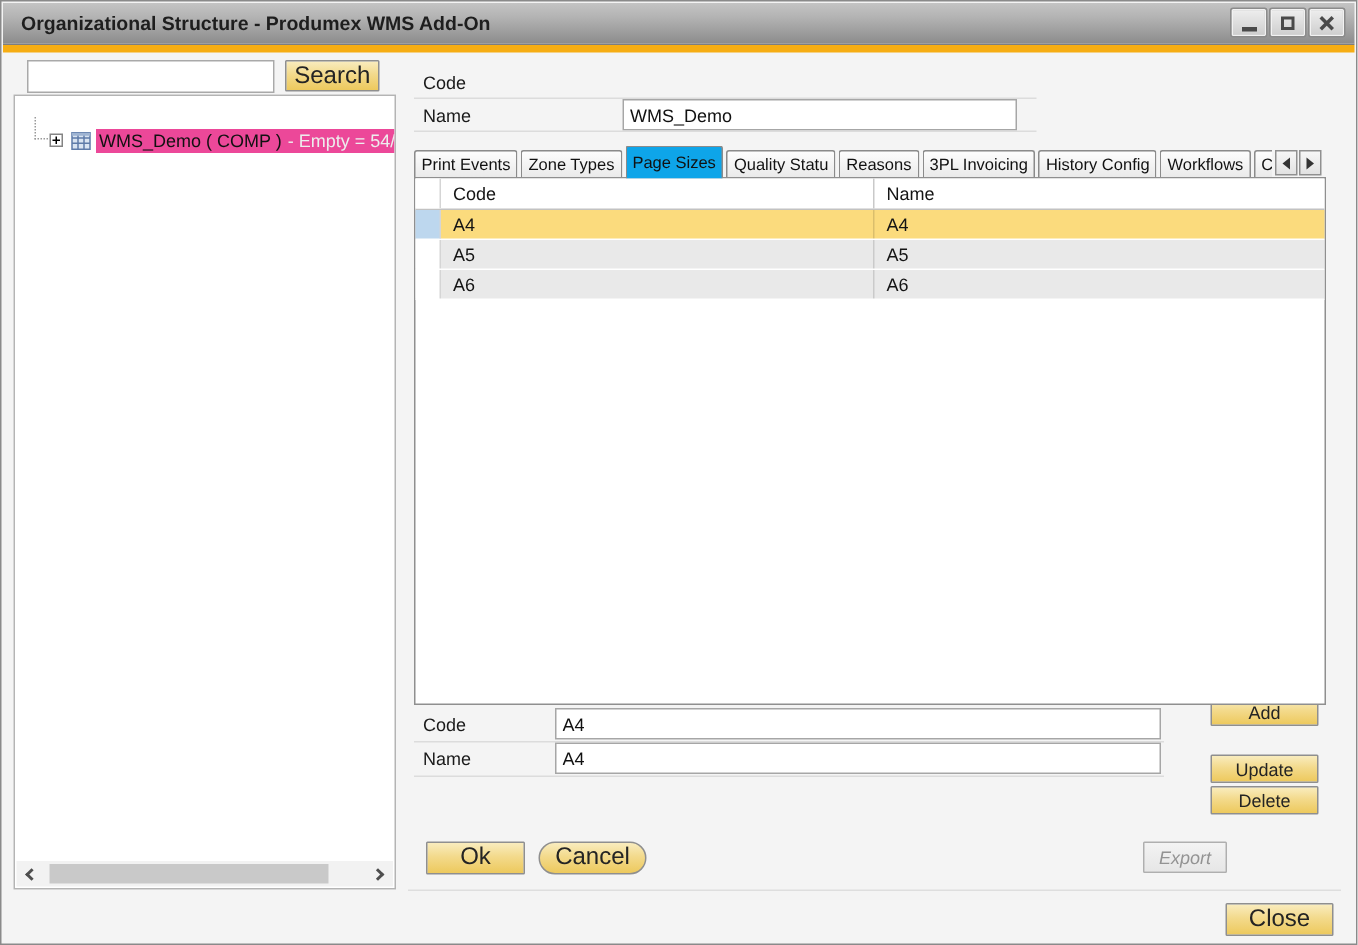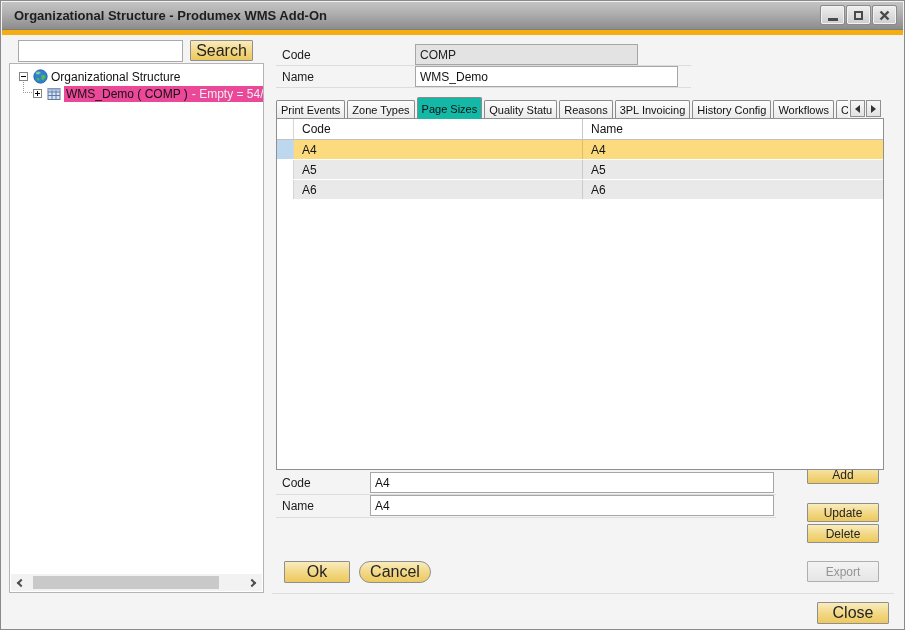--- a/index.html
+++ b/index.html
@@ -88,21 +88,21 @@
   .tabstrip {
     position:absolute; left:275px; top:96px; width:572px; height:22px;
     display:flex; align-items:flex-end; overflow:hidden;
   }
   .tab {
     height:19px; margin-right:2px; padding:0 4px; font-size:11px; color:#111;
     background:linear-gradient(#FDFDFD,#E9E9E9);
     border:1px solid #8B8B8B; border-bottom:none; border-radius:2px 2px 0 0;
     display:flex; align-items:center; white-space:nowrap; flex:0 0 auto; cursor:default;margin-top:32px;
   }
-  .tab.active { height:22px; background:#14b8a6; position:relative; z-index:3; }
+  .tab.active { height:22px; background:#0ea5e9; position:relative; z-index:3; }
   .tab-arrows { position:absolute; left:849px; top:99px; display:flex; gap:1px; z-index:4; }
   .tab-arrow {
     width:15px; height:17px; background:linear-gradient(#F7F7F7,#E2E2E2);
     border:1px solid #909090; display:flex; align-items:center; justify-content:center;
   }
   .tri-l { width:0; height:0; border-top:4px solid transparent; border-bottom:4px solid transparent; border-right:5px solid #333; }
   .tri-r { width:0; height:0; border-top:4px solid transparent; border-bottom:4px solid transparent; border-left:5px solid #333; }
 
   
   .grid {
@@ -150,34 +150,20 @@
     </div>
   </div>
   <div class="gold-stripe"></div>
 
   <input class="search-input" value="" style="">
   <button class="btn-gold search-btn">Search</button>
 
   <div class="tree-panel">
     <div class="tree-connector"></div>
 
-    <div class="tree-row root">
-      <span style="width:9px; flex:0 0 9px;"></span>
-      <span class="expander"></span>
-      <span class="tree-icon">
-        <svg width="15" height="15" viewBox="0 0 15 15">
-          <circle cx="7.5" cy="7.5" r="6.7" fill="#2F80D0" stroke="#1B5EA6" stroke-width="0.8"></circle>
-          <path d="M3 4 Q5 2 7 3.4 Q6 5.5 4.2 5.8 Q3 5.2 3 4 Z" fill="#57B847"></path>
-          <path d="M8.5 6 Q11.5 5 12.8 7.5 Q12 10.5 9.5 11.3 Q7.5 9.5 8.5 6 Z" fill="#57B847"></path>
-          <path d="M4 9 Q6 8.6 6.5 10.4 Q5.5 12.2 4.3 11.6 Q3.6 10.2 4 9 Z" fill="#57B847"></path>
-          <ellipse cx="5.2" cy="4" rx="2.6" ry="1.4" fill="rgba(255,255,255,0.30)"></ellipse>
-        </svg>
-      </span>
-      <span>Organizational Structure</span>
-    </div>
 
     <div class="tree-row child">
       <span style="width:23px; flex:0 0 23px;"></span>
       <span class="expander plus"></span>
       <span class="tree-icon">
         <svg width="14" height="14" viewBox="0 0 14 14">
           <rect x="1" y="1.5" width="12" height="11" fill="#D9E4F1" stroke="#5E7BA8" stroke-width="1"></rect>
           <line x1="1" y1="5" x2="13" y2="5" stroke="#5E7BA8" stroke-width="1"></line>
           <line x1="1" y1="8.5" x2="13" y2="8.5" stroke="#5E7BA8" stroke-width="1"></line>
           <line x1="5" y1="1.5" x2="5" y2="12.5" stroke="#5E7BA8" stroke-width="1"></line>
@@ -196,21 +182,20 @@
           <span class="chev left"></span>
         </div>
       <div class="hs-thumb"></div>
       <div class="hs-arrow" style="position:absolute; right:0;">
           <span class="chev right"></span>
         </div>
     </div>
   </div>
 
   <span class="fld-label" style="left:281px; top:47px;">Code</span>
-  <input class="fld-input" style="left: 414px; top: 43px; width: 223px;" disabled="" value="COMP">
   <div class="sep" style="left:275px; top:64px; width:415px;"></div>
 
   <span class="fld-label" style="left:281px; top:69px;">Name</span>
   <input class="fld-input" style="left: 414px; top: 65px; width: 263px;" value="WMS_Demo">
   <div class="sep" style="left:275px; top:86px; width:415px;"></div>
 
   <div class="tabstrip">
     <span class="tab">Print Events</span>
     <span class="tab">Zone Types</span>
     <span class="tab active">Page Sizes</span>
@@ -261,19 +246,19 @@
   <input class="fld-input" style="left: 369px; top: 494px; width: 404px;" value="A4">
   <div class="sep" style="left:275px; top:516px; width:500px;"></div>
 
   <button class="btn-gold btn-small" style="left:806px; top:464px;">Add</button>
   <button class="btn-gold btn-small" style="left:806px; top:502px;">Update</button>
   <button class="btn-gold btn-small" style="left:806px; top:523px;">Delete</button>
 
   <button class="btn-gold" style="position:absolute; left:283px; top:560px; width:66px; height:22px;">Ok</button>
   <button class="btn-gold" style="position:absolute; left:358px; top:560px; width:72px; height:22px;border-radius:11px;">Cancel</button>
 
-  <div class="btn-disabled" style="left:806px; top:560px; width:72px; height:21px;">Export</div>
+  <div class="btn-disabled" style="left:761px; top:560px; width:56px; height:21px;font-style:italic;">Export</div>
 
   <div class="sep" style="left:271px; top:592px; width:622px; background:#DEDEDE;"></div>
 
   <button class="btn-gold" style="position:absolute; left:816px; top:601px; width:72px; height:22px;">Close</button>
 
 </div>
 
 </body></html>

